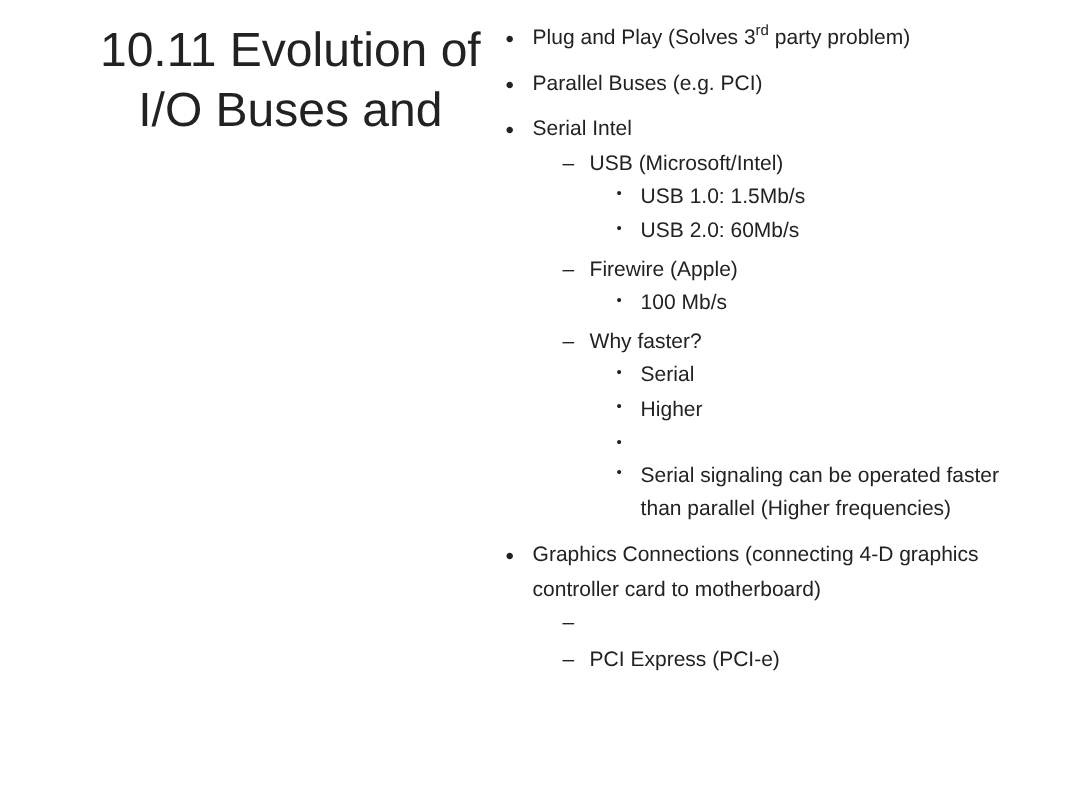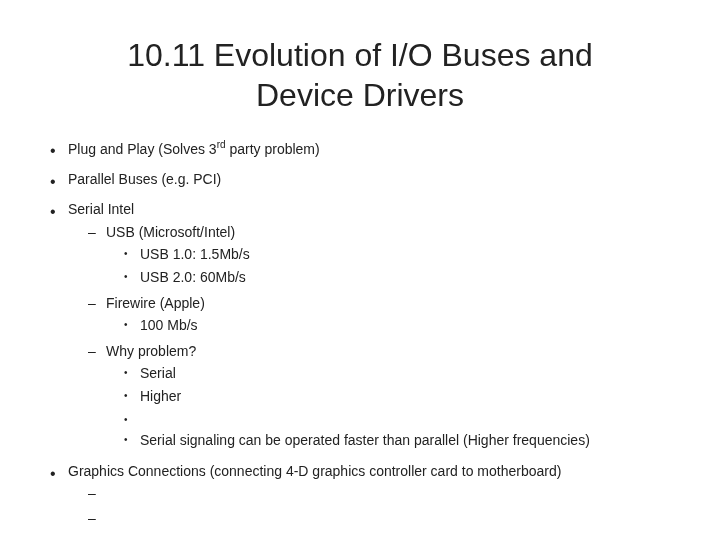--- a/index.html
+++ b/index.html
@@ -13,23 +13,23 @@
       height: 540px;
       background: #ffffff;
       font-family: 'Segoe UI', Arial, sans-serif;
       color: #222222;
       overflow: hidden;
     }
 
     .slide {
       width: 720px;
       height: 540px;
-      padding: 35px 50px 30px 50px;
-      display: flex;
-      flex-direction: column;
+      padding: 13px 50px 30px 50px;
+      display: flex;
+      flex-direction: row;
     }
 
     .title {
       text-align: center;
       font-size: 32px;
       font-weight: 400;
       line-height: 1.25;
       margin-bottom: 22px;
       color: #222;
     }
@@ -99,21 +99,20 @@
       font-size: 10px;
       margin-top: 16px;
     }
   </style>
 </head>
 <body>
 
 <div class="slide">
   <div class="title">
     <div>10.11 Evolution of I/O Buses and</div>
-    <div>Device Drivers</div>
   </div>
 
   <div class="content">
 
     <div class="bullet-l1">
       <span class="dot">•</span>
       <span class="text">
         Plug and Play (Solves 3<sup>rd</sup> party problem)
       </span>
     </div>
@@ -156,21 +155,21 @@
                   <span class="small-dot">•</span>
                   <span>100 Mb/s</span>
                 </div>
               </div>
             </span>
           </div>
 
           <div class="dash-item">
             <span class="dash">–</span>
             <span>
-              <span>Why problem?</span>
+              <span>Why faster?</span>
               <div class="sub-sub-list">
                 <div class="dot-item">
                   <span class="small-dot">•</span>
                   <span>Serial</span>
                 </div>
                 <div class="dot-item">
                   <span class="small-dot">•</span>
                   <span>Higher</span>
                 </div>
                 <div class="dot-item">
@@ -191,19 +190,20 @@
     <div class="bullet-l1 graphics-bullet">
       <span class="dot">•</span>
       <span class="text">
         <span>Graphics Connections (connecting 4-D graphics controller card to motherboard)</span>
         <div class="sub-list graphics-sub">
           <div class="dash-item">
             <span class="dash">–</span>
           </div>
           <div class="dash-item">
             <span class="dash">–</span>
+            <span>PCI Express (PCI-e)</span>
           </div>
         </div>
       </span>
     </div>
 
   </div>
 </div>
 
 </body></html>

